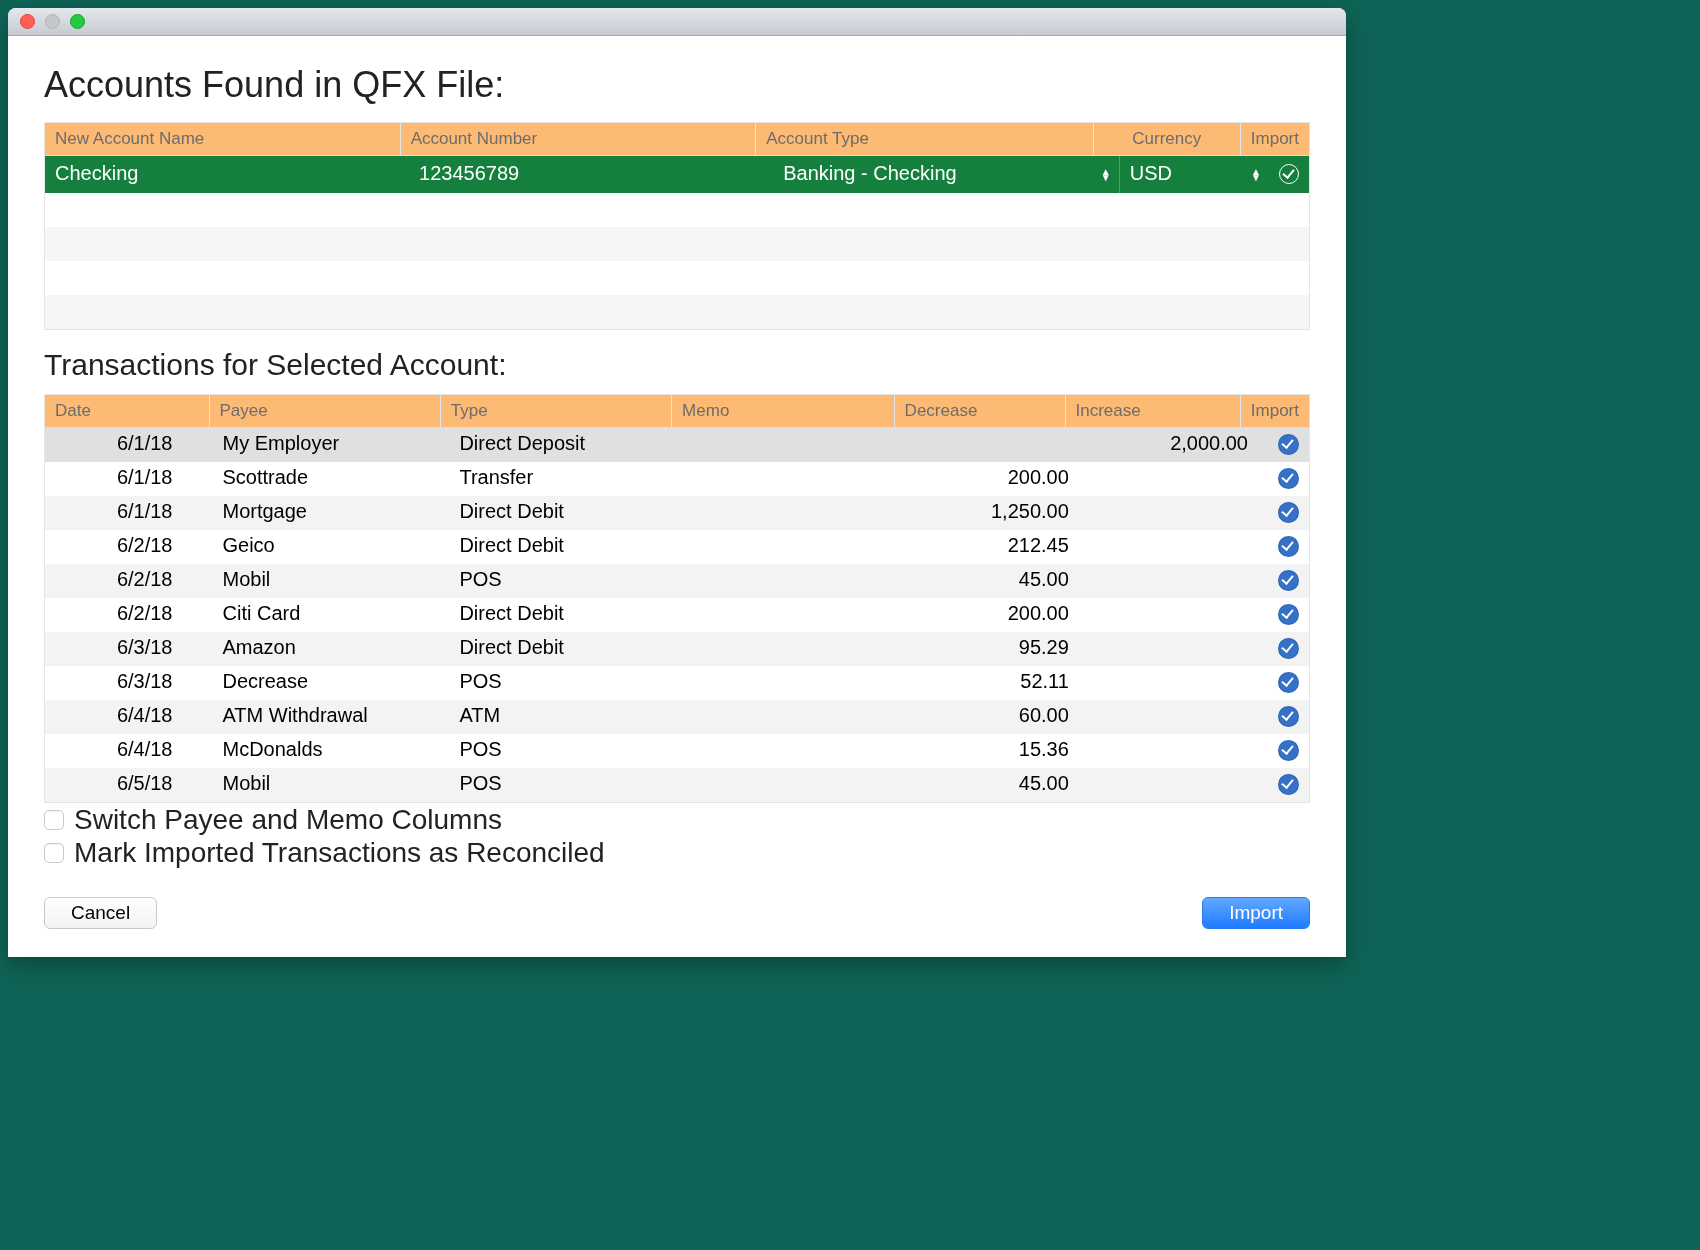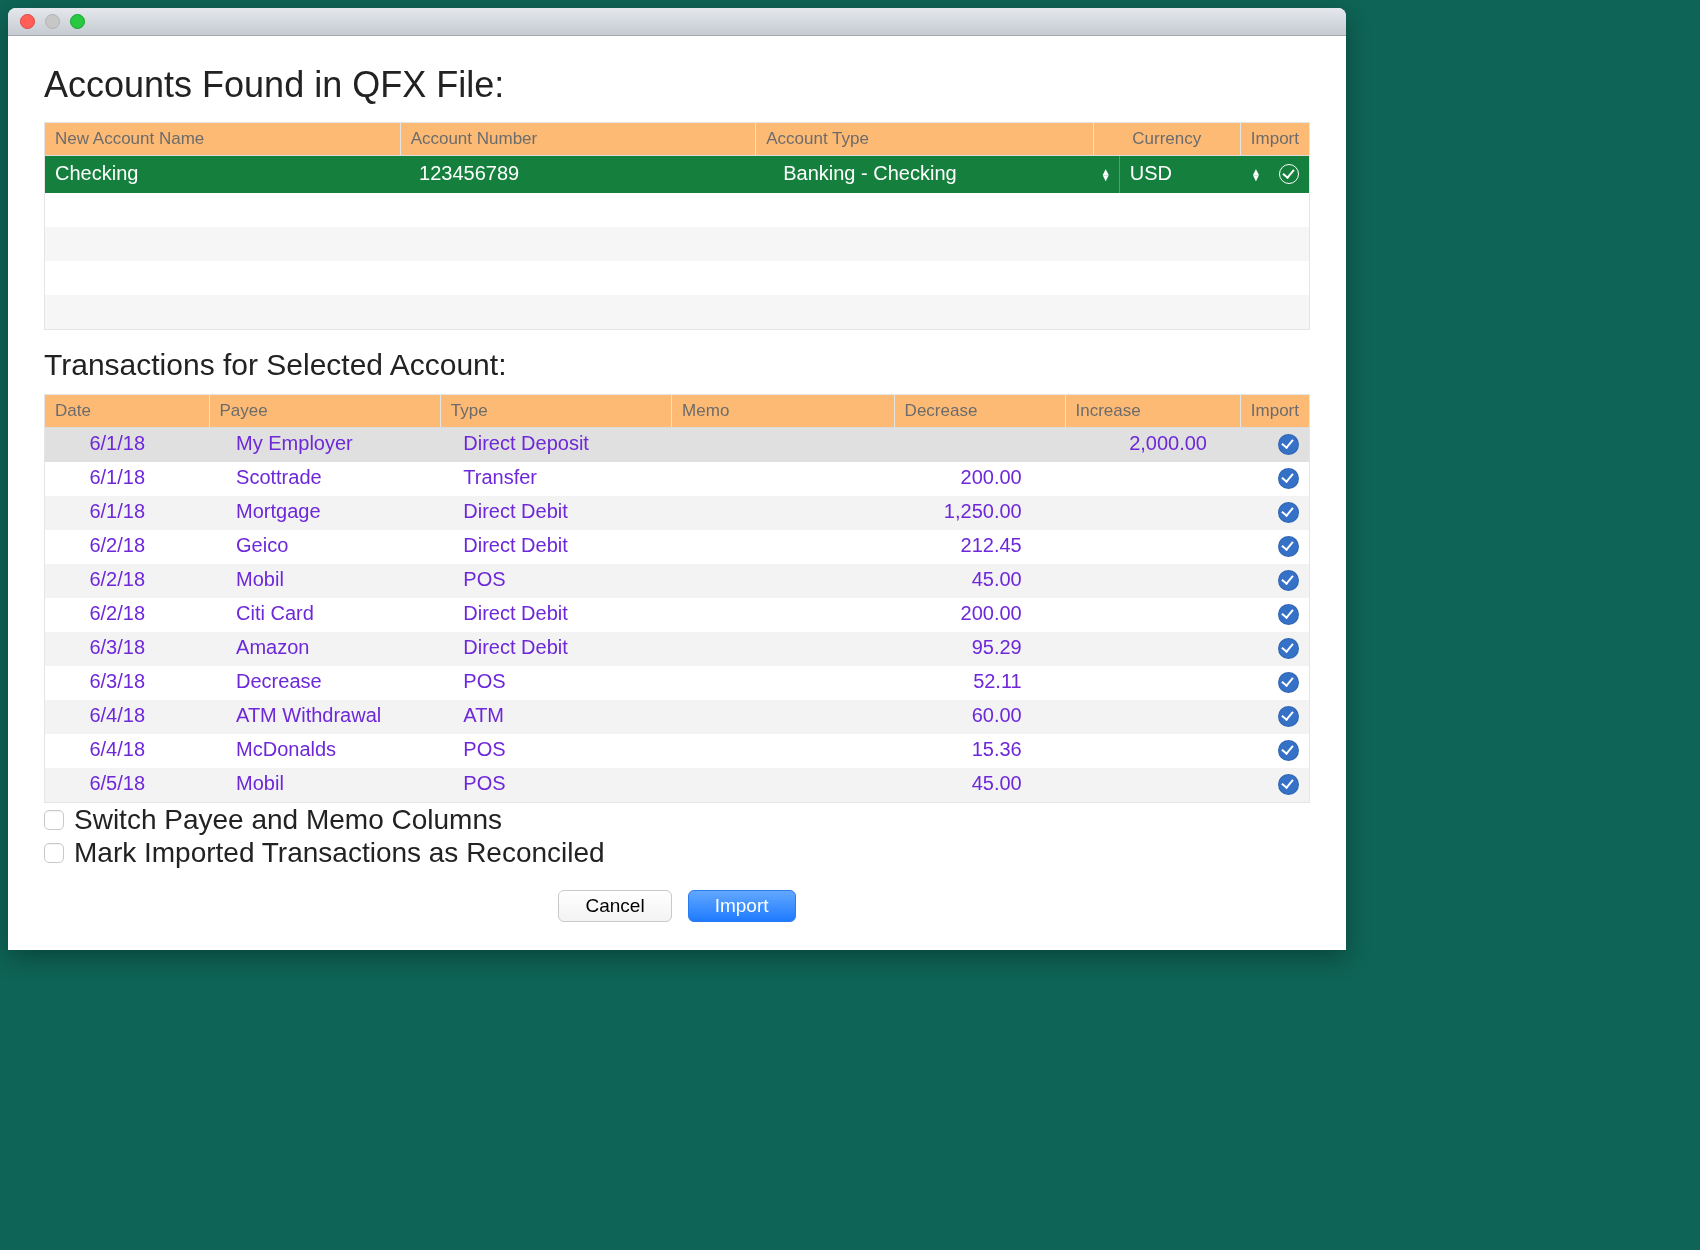--- a/index.html
+++ b/index.html
@@ -128,22 +128,21 @@
 .dcol-dec { width: 190px; text-align: right; padding-right: 20px !important; }
 .dcol-inc { width: 195px; text-align: right; padding-right: 20px !important; }
 .dcol-imp { flex: 1; text-align: center; }
 .table-header .dcol-date { text-align: left; }
 .table-header .dcol-inc { text-align: left; }
 .table-header .dcol-dec { text-align: left; }
 
 .trans-body .trans-row {
   display: flex;
   font-size: 20px;
-  color: #6d28d9;
-  gap: 41px;
+  color: #000000;
 }
 .trans-body .trans-row > div {
   padding: 4px 10px;
 }
 .trans-body .trans-row:nth-child(odd) { background: #f3f3f3; }
 .trans-body .trans-row:first-child { background: #e0e0e0; }
 
 .checkcircle-fill {
   display: inline-block;
   width: 21px; height: 21px;
@@ -173,23 +172,23 @@
 }
 .checkbox {
   width: 20px; height: 20px;
   border-radius: 5px;
   background: #fff;
   border: 1px solid #c9c9c9;
   box-shadow: inset 0 1px 1px rgba(0,0,0,0.05);
 }
 .button-bar {
   display: flex;
-  justify-content: center;
+  justify-content: space-between;
   gap: 16px;
-  margin-top: 21px;
+  margin-top: 28px;
 }
 .btn {
   font-size: 19px;
   padding: 4px 26px;
   border-radius: 6px;
   border: 1px solid #c9c9c9;
   background: linear-gradient(#fff, #f3f3f3);
 }
 .btn-primary {
   background: linear-gradient(#62a8ff, #1e7bff);

